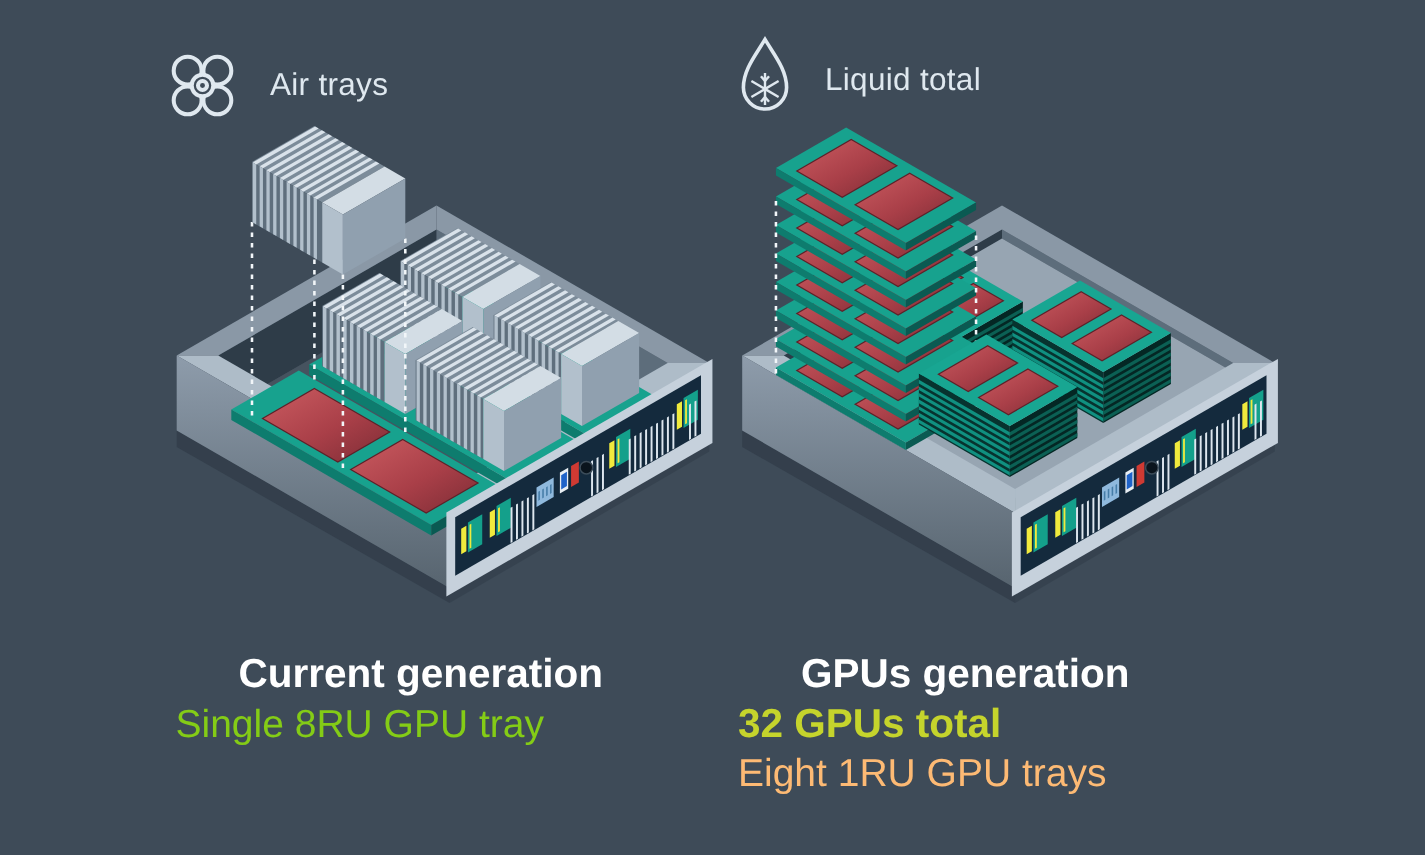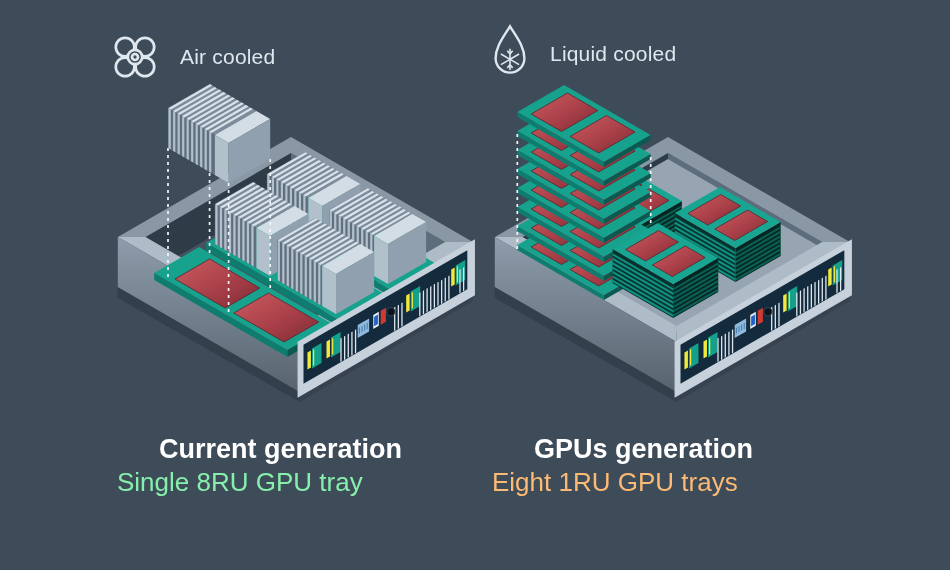--- a/index.html
+++ b/index.html
@@ -396,42 +396,43 @@
 
   <div class="cool cool-air" style="color: rgb(223, 232, 239);">
     <svg width="54" height="54" viewBox="0 0 90 90" fill="none" stroke="#dfe8ef" stroke-width="4.5">
       <circle cx="28.5" cy="28.5" r="15.5"></circle>
       <circle cx="61.5" cy="28.5" r="15.5"></circle>
       <circle cx="28.5" cy="61.5" r="15.5"></circle>
       <circle cx="61.5" cy="61.5" r="15.5"></circle>
       <circle cx="45" cy="45" r="12" fill="#3e4b58"></circle>
       <circle cx="45" cy="45" r="5"></circle>
     </svg>
-    <span class="lbl">Air cooled</span>
+    <span class="lbl">Air trays</span>
   </div>
 
   <div class="cool cool-liq" style="color: rgb(223, 232, 239);">
     <svg width="48" height="64" viewBox="0 0 90 116" fill="none" stroke="#dfe8ef">
       <path d="M45,6 C33,26 18,44 18,66 a27,27 0 0 0 54,0 C72,44 57,26 45,6 Z" stroke-width="4.5"></path>
       <g stroke-width="3">
         <line x1="45" y1="48" x2="45" y2="88"></line>
         <line x1="28" y1="58" x2="62" y2="78"></line>
         <line x1="62" y1="58" x2="28" y2="78"></line>
         <line x1="40" y1="52" x2="45" y2="58"></line>
           <line x1="50" y1="52" x2="45" y2="58"></line>
         <line x1="40" y1="84" x2="45" y2="78"></line>
           <line x1="50" y1="84" x2="45" y2="78"></line>
       </g>
     </svg>
-    <span class="lbl">Liquid cooled</span>
+    <span class="lbl">Liquid total</span>
   </div>
 
   <div class="cap cap-left">
     <div class="h" style="color: rgb(255, 255, 255);">Current generation</div>
-    <div class="d" style="color: #86efac;">Single 8RU GPU tray</div>
+    <div class="d" style="color: #84cc16;">Single 8RU GPU tray</div>
   </div>
 
   <div class="cap cap-right">
     <div class="h" style="color: rgb(255, 255, 255);">GPUs generation</div>
+    <div class="g" style="color: rgb(197, 212, 44);">32 GPUs total</div>
     <div class="d" style="color: #fdba74;">Eight 1RU GPU trays</div>
   </div>
 
 </div>
 
 </body></html>

